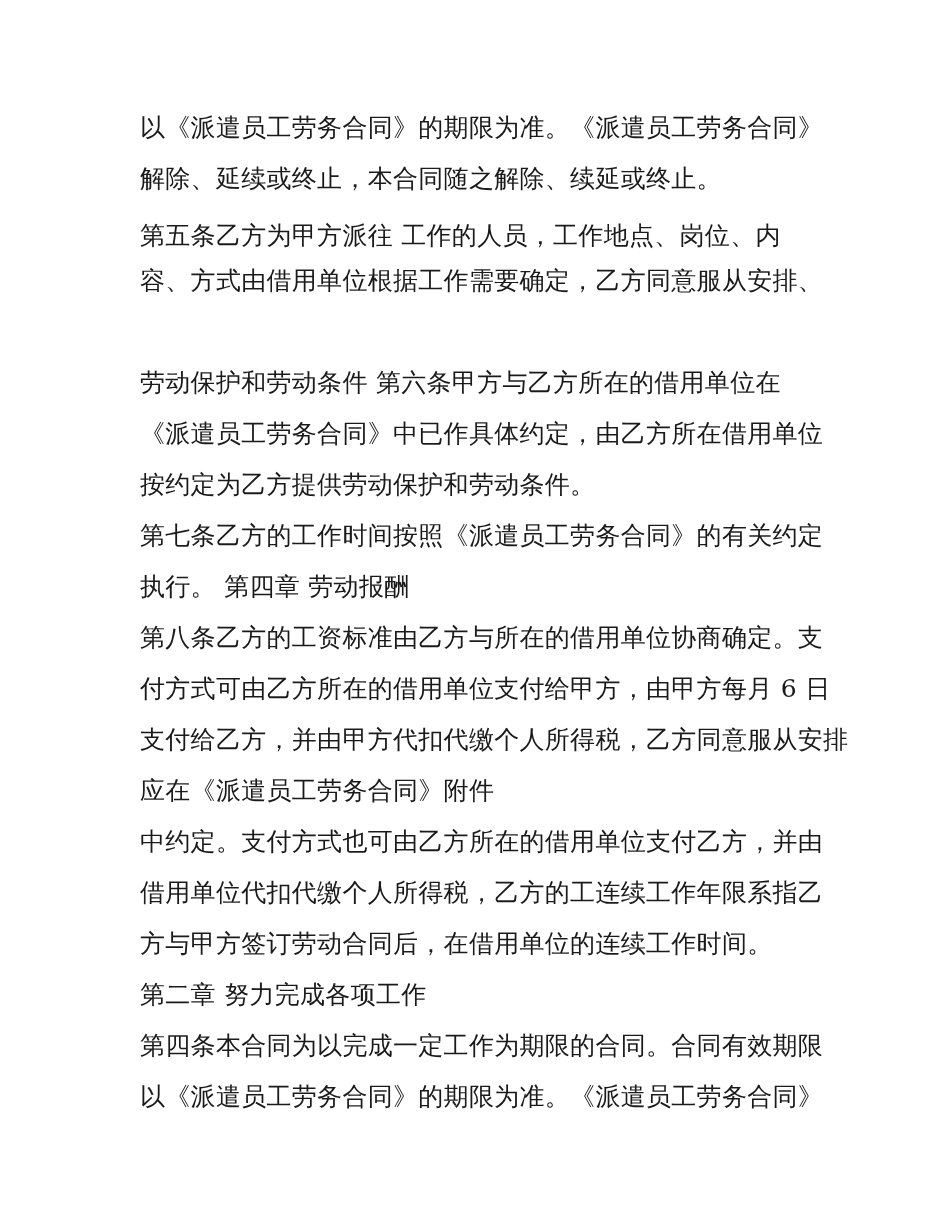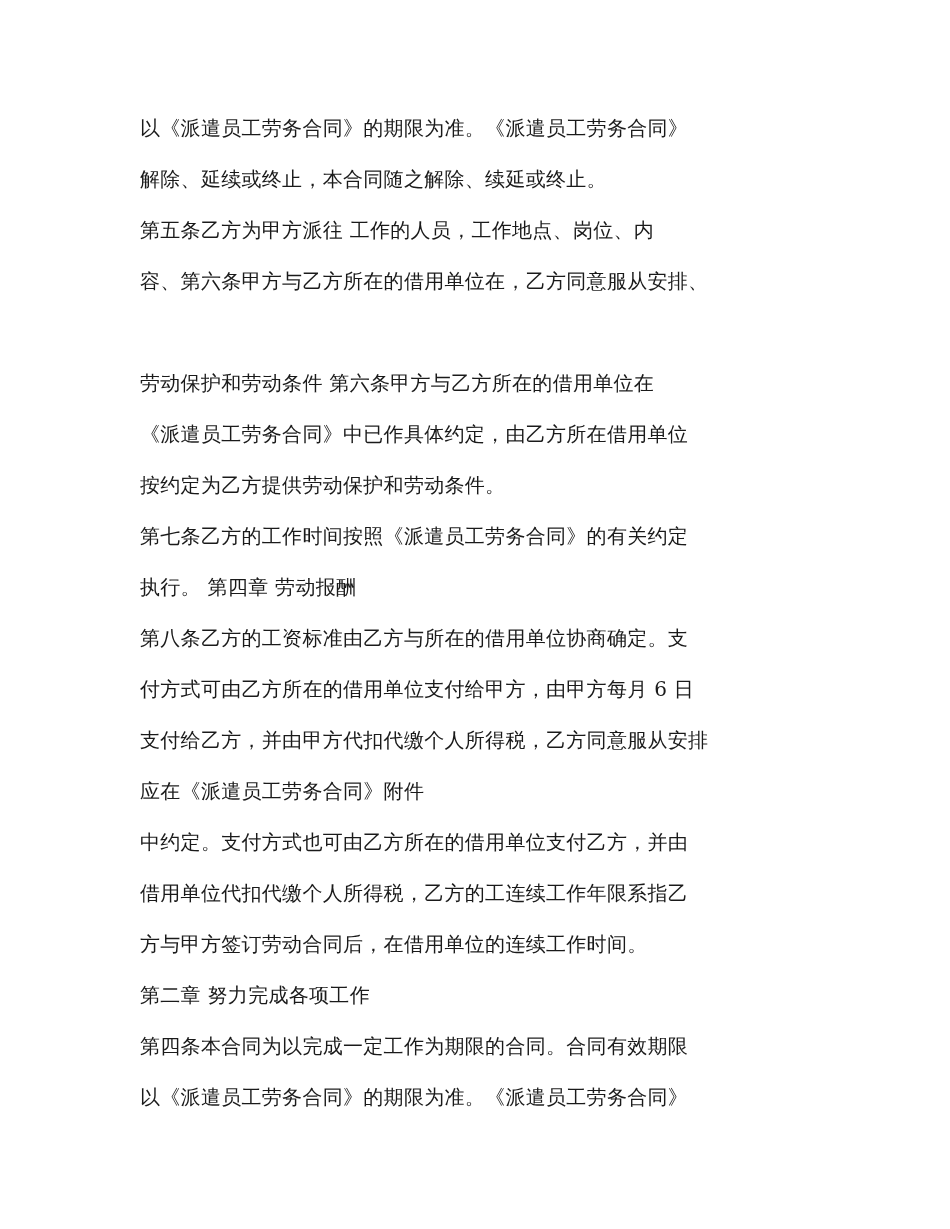--- a/index.html
+++ b/index.html
@@ -19,34 +19,34 @@
       position: absolute;
       left: 0;
       top: 0;
       width: 950px;
       height: 1229px;
       background: #ffffff;
     }
     .line {
       position: absolute;
       left: 140px;
-      font-size: 20px;
+      font-size: 25px;
       line-height: 30px;
       white-space: nowrap;
       letter-spacing: 0.3px;
     }
   </style>
 </head>
 <body>
 
 <div class="page">
   <div class="line" style="top:113px">以《派遣员工劳务合同》的期限为准。《派遣员工劳务合同》</div>
   <div class="line" style="top:164px">解除、延续或终止，本合同随之解除、续延或终止。</div>
-  <div class="line" style="top:215px">第五条乙方为甲方派往 工作的人员，工作地点、岗位、内</div>
-  <div class="line" style="top:266px">容、第六条甲方与乙方所在的借用单位在，乙方同意服从安排、</div>
+  <div class="line" style="top:221px">第五条乙方为甲方派往 工作的人员，工作地点、岗位、内</div>
+  <div class="line" style="top:266px">容、方式由借用单位根据工作需要确定，乙方同意服从安排、</div>
   <div class="line" style="top:368px">劳动保护和劳动条件 第六条甲方与乙方所在的借用单位在</div>
   <div class="line" style="top:419px">《派遣员工劳务合同》中已作具体约定，由乙方所在借用单位</div>
   <div class="line" style="top:521px">第七条乙方的工作时间按照《派遣员工劳务合同》的有关约定</div>
   <div class="line" style="top:470px">按约定为乙方提供劳动保护和劳动条件。</div>
   <div class="line" style="top:572px">执行。 第四章 劳动报酬</div>
   <div class="line" style="top:623px">第八条乙方的工资标准由乙方与所在的借用单位协商确定。支</div>
   <div class="line" style="top:674px">付方式可由乙方所在的借用单位支付给甲方，由甲方每月 6 日</div>
   <div class="line" style="top:725px">支付给乙方，并由甲方代扣代缴个人所得税，乙方同意服从安排</div>
   <div class="line" style="top:776px">应在《派遣员工劳务合同》附件</div>
   <div class="line" style="top:827px">中约定。支付方式也可由乙方所在的借用单位支付乙方，并由</div>

